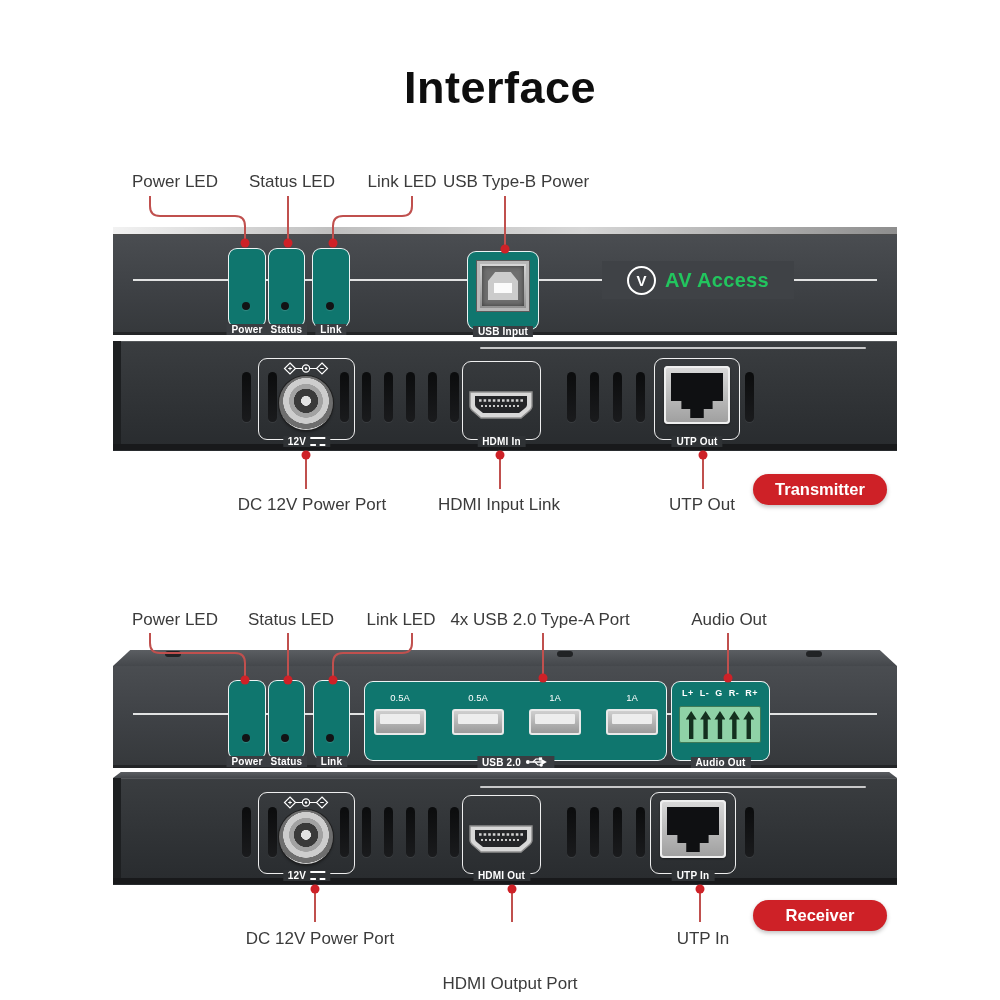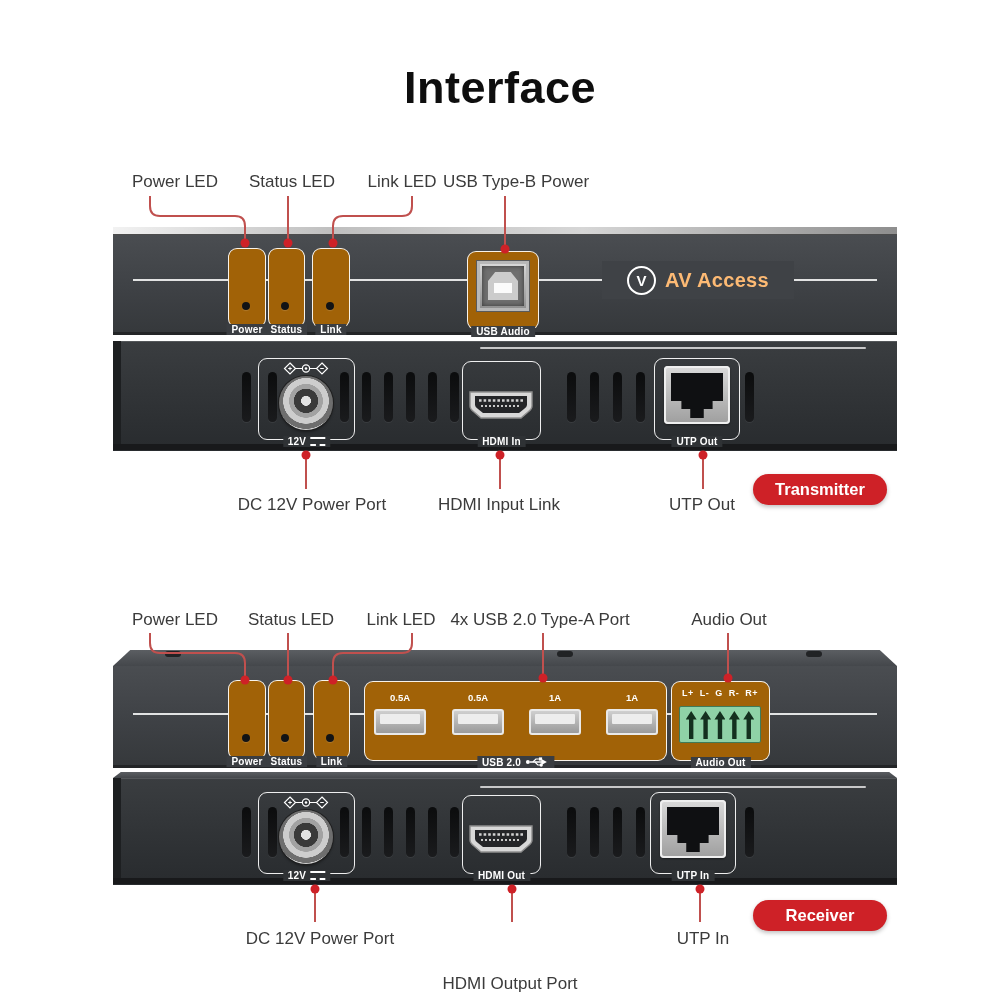--- a/index.html
+++ b/index.html
@@ -18,21 +18,21 @@
       background:linear-gradient(90deg,#f2f2f2,#bfbfbf 28%,#d6d6d6 60%,#8e8e8e);border-bottom:1px solid #4c4c4c}
   .topface{position:absolute;left:113px;width:784px;height:16px;
       background:linear-gradient(180deg,#5b5e62,#44474b);
       clip-path:polygon(2.2% 0,97.8% 0,100% 100%,0 100%)}
   .notch{position:absolute;width:16px;height:6px;border-radius:3px;background:#212325}
   .sidestrip{position:absolute;width:8px;background:#1d1f21}
   .lip{position:absolute;left:113px;width:784px;height:6px;background:#18191b}
   .hiline{position:absolute;height:2px;background:rgba(255,255,255,.72);border-radius:1px}
   .hline{position:absolute;height:2px;background:rgba(255,255,255,.85)}
   .obox{position:absolute;border:1.5px solid rgba(255,255,255,.92);border-radius:9px}
-  .obox.fillf{background:#a16207}
+  .obox.fillf{background:#0f766e}
   .olabel{position:absolute;left:50%;bottom:-8px;transform:translateX(-50%);
       padding:0 5px;font-size:10px;font-weight:700;color:#fff;white-space:nowrap;
       letter-spacing:.2px;display:flex;align-items:center}
   .olabel b{font:inherit}
   .on-front{background:#3a3d41}.on-rear{background:#2f3235}
   .led{position:absolute;width:8px;height:8px;border-radius:50%;background:#121315;
       box-shadow:0 1px 1px rgba(255,255,255,.14)}
   .vent{position:absolute;width:9px;height:50px;border-radius:5px;
       background:linear-gradient(180deg,#0b0c0d,#1a1b1d);box-shadow:0 1px 1px rgba(255,255,255,.07)}
   .badge{position:absolute;width:134px;height:31px;background:#ce2127;border-radius:16px;
@@ -50,33 +50,33 @@
   .usbb{position:absolute;width:52px;height:50px;background:linear-gradient(180deg,#dcdcdc,#8b8b8b);
       border:1px solid #5a5a5a;box-shadow:inset 0 0 0 3px #b8b8b8}
   .usbb .in{position:absolute;left:5px;right:5px;top:5px;bottom:5px;background:#6f6f6f;
       box-shadow:inset 0 0 5px #383838;display:flex;align-items:center;justify-content:center}
   .usbb .shape{width:30px;height:28px;background:#cccccc;position:relative;
       clip-path:polygon(0 32%,24% 0,76% 0,100% 32%,100% 100%,0 100%)}
   .usbb .slot{position:absolute;left:6px;top:11px;width:18px;height:10px;background:#fbfbfb}
   .usbport{position:absolute;width:52px;height:26px;border-radius:3px;border:2px solid #e9e9e9;
       background:linear-gradient(180deg,#cfcfcf,#9a9a9a);box-sizing:border-box}
   .usbport i{position:absolute;left:4px;right:4px;top:3px;height:10px;background:#ededed;display:block;border-radius:1px}
-  .portlabel{position:absolute;transform:translateX(-50%);font-size:9.5px;font-weight:700;color:#fff;white-space:nowrap}
+  .portlabel{position:absolute;transform:translateX(-50%);font-size:9.5px;font-weight:400;color:#fff;white-space:nowrap}
   .term{position:absolute;width:82px;height:37px;background:#8fd2a7;border:1px solid #3f7a57;
       border-radius:2px;display:flex;align-items:flex-end;justify-content:space-around;
       padding:3px 4px;box-sizing:border-box}
   .term .pin{width:11px;height:28px;background:#14301f;
       clip-path:polygon(50% 0,100% 30%,70% 30%,70% 100%,30% 100%,30% 30%,0 30%)}
   .pinslabel{position:absolute;transform:translateX(-50%);font-size:9px;font-weight:700;color:#fff;
       letter-spacing:.5px;word-spacing:3px;white-space:nowrap}
   .logoblk{position:absolute;left:602px;top:261px;width:192px;height:38px;background:#3f4246;
       display:flex;align-items:center;justify-content:center;gap:9px}
   .logocircle{width:25px;height:25px;border:2px solid #fff;border-radius:50%;display:flex;
       align-items:center;justify-content:center;color:#fff;font-weight:700;font-size:15px;flex:none}
-  .logotext{color:#fdba74;font-size:20px;font-weight:700;letter-spacing:.3px}
+  .logotext{color:#22c55e;font-size:20px;font-weight:700;letter-spacing:.3px}
   .dcsym{display:inline-block;width:15px;height:5px;border-top:2px solid #fff;
       border-bottom:2px dashed #fff;margin-left:4px}
   svg{display:block}
 </style>
 </head>
 <body>
 
 <div class="title">Interface</div>
 
 <span class="callout" style="left:175px;top:172px">Power LED</span>
@@ -102,21 +102,21 @@
 </div>
 
 <div class="obox fillf" style="left:467px;top:251px;width:70px;height:77px">
   <div class="usbb" style="left:8px;top:8px">
     <div class="in">
         <div class="shape">
           <span class="slot"></span>
         </div>
       </div>
   </div>
-  <span class="olabel on-front">USB Audio</span>
+  <span class="olabel on-front">USB Input</span>
 </div>
 
 <div class="logoblk">
   <span class="logocircle">V</span>
   <span class="logotext">AV Access</span>
 </div>
 
 <div class="panel-rear" style="top:341px;height:109px"></div>
 <div class="sidestrip" style="left:113px;top:341px;height:109px"></div>
 <div class="hiline" style="left:480px;top:347px;width:386px"></div>

